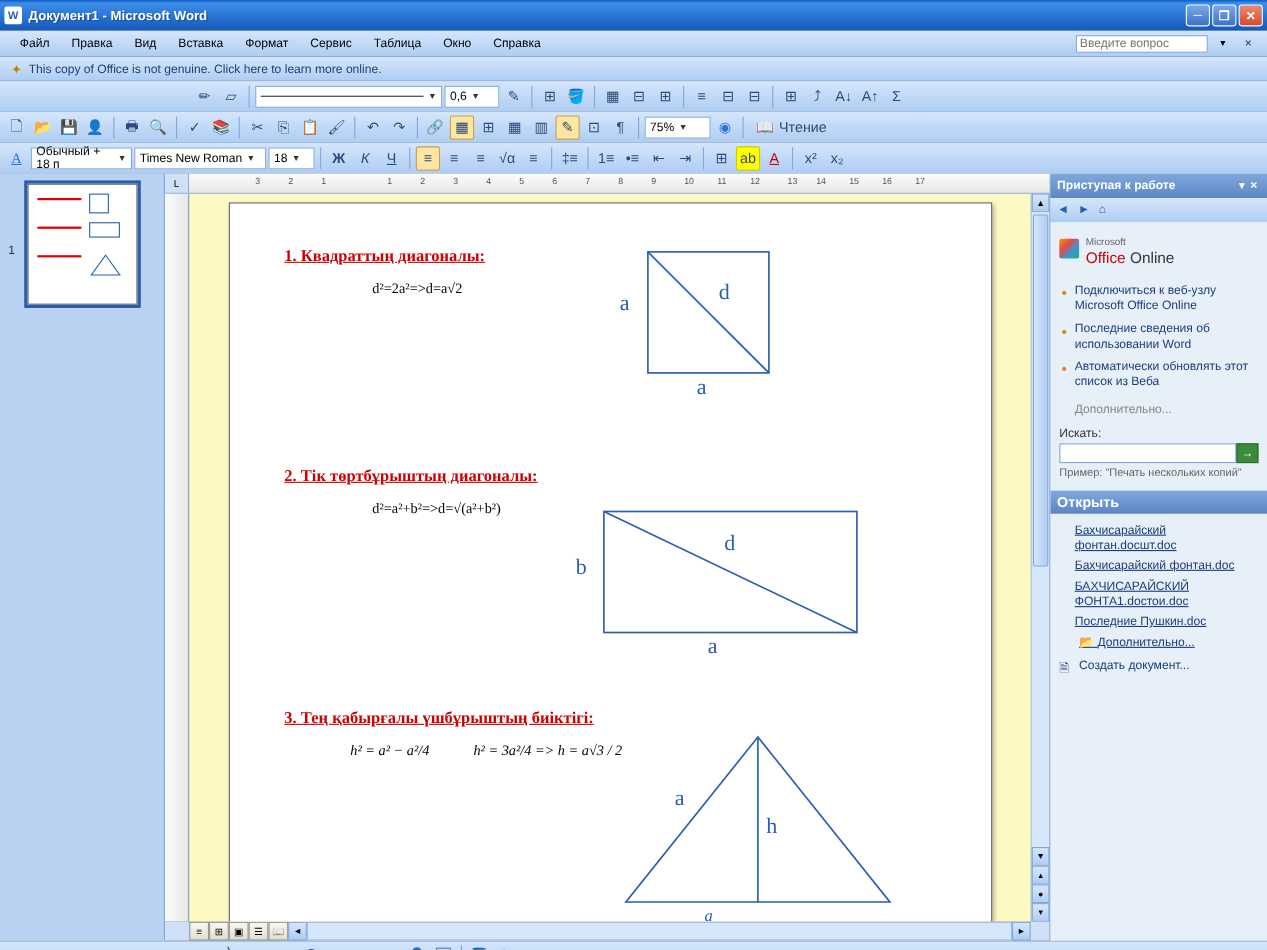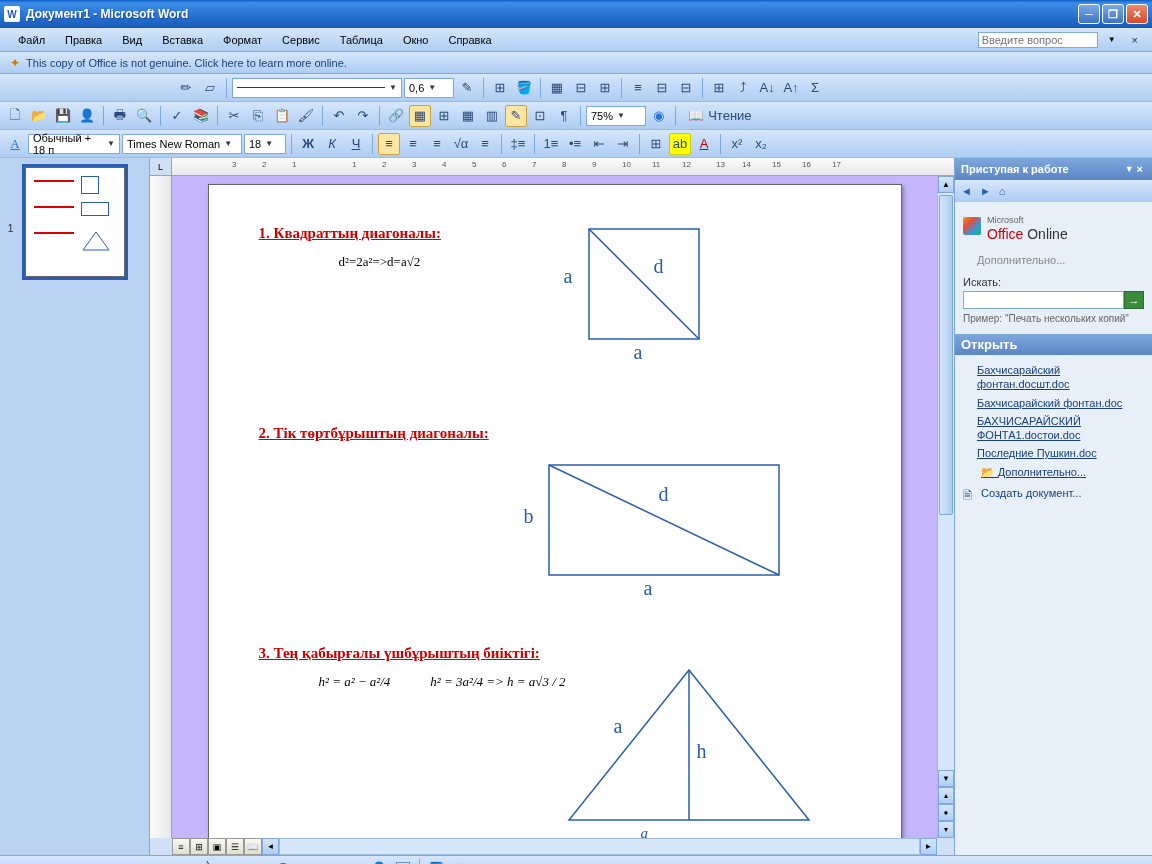--- a/index.html
+++ b/index.html
@@ -44,21 +44,21 @@
 .thumb-mini.m1 { top: 12px; } .thumb-mini.m2 { top: 38px; } .thumb-mini.m3 { top: 64px; }
 .thumb-shape { position: absolute; border: 1px solid #2a5db0; }
 
 
 .doc-area { flex: 1; background: #7f7f7f; position: relative; display: flex; flex-direction: column; }
 .ruler-h { height: 18px; background: #e8f0fb; border-bottom: 1px solid #7fa8dc; display: flex; }
 .ruler-corner { width: 22px; background: #cfe0f7; border-right: 1px solid #7fa8dc; display: flex; align-items: center; justify-content: center; font-size: 9px; }
 .ruler-track { flex: 1; background: linear-gradient(to bottom, #fbfbfb, #e8e8e8); position: relative; font-size: 7px; color: #555; }
 .doc-body { flex: 1; display: flex; overflow: hidden; }
 .ruler-v { width: 22px; background: linear-gradient(to right, #fbfbfb, #e8e8e8); border-right: 1px solid #7fa8dc; }
-.doc-scroll { flex: 1; overflow: hidden; background: #c4b5fd; display: flex; justify-content: center; padding-top: 8px; position: relative; }
+.doc-scroll { flex: 1; overflow: hidden; background: #fef9c3; display: flex; justify-content: center; padding-top: 8px; position: relative; }
 .page { width: 694px; min-height: 900px; background: #fff; border: 1px solid #666; box-shadow: 2px 2px 4px rgba(0,0,0,.3); padding: 40px 50px; position: relative; }
 
 
 .doc-heading { color: #c00; font-family: "Times New Roman", serif; font-weight: bold; font-size: 15px; text-decoration: underline; margin-bottom: 12px; }
 .doc-formula { font-family: "Times New Roman", serif; font-size: 13px; margin-left: 80px; margin-bottom: 10px; }
 .figure { position: absolute; }
 .fig-label { position: absolute; font-family: "Times New Roman", serif; color: #2a5db0; font-size: 20px; }
 .doc-section { position: relative; margin-bottom: 50px; }
 
 
@@ -309,20 +309,21 @@
               <rect x="30" y="10" width="110" height="110" fill="none" stroke="#2a5db0" stroke-width="1.5"></rect>
               <line x1="30" y1="10" x2="140" y2="120" stroke="#2a5db0" stroke-width="1.5"></line>
             </svg>
             <div class="fig-label" style="top:40px;left:305px">a</div>
             <div class="fig-label" style="top:30px;left:395px">d</div>
             <div class="fig-label" style="top:116px;left:375px">a</div>
           </div>
 
           <div class="doc-section" style="height:170px">
             <div class="doc-heading">2. Тік төртбұрыштың диагоналы:</div>
+            <div class="doc-formula">d²=a²+b²=&gt;d=√(a²+b²)</div>
             <svg class="figure" style="top:30px;left:260px" width="280" height="160">
               <rect x="30" y="10" width="230" height="110" fill="none" stroke="#2a5db0" stroke-width="1.5"></rect>
               <line x1="30" y1="10" x2="260" y2="120" stroke="#2a5db0" stroke-width="1.5"></line>
             </svg>
             <div class="fig-label" style="top:58px;left:400px">d</div>
             <div class="fig-label" style="top:80px;left:265px">b</div>
             <div class="fig-label" style="top:152px;left:385px">a</div>
           </div>
 
           <div class="doc-section" style="height:220px">
@@ -378,20 +379,25 @@
     <div class="tp-nav">
       <span>◄</span>
       <span>►</span>
       <span>⌂</span>
     </div>
     <div class="tp-body">
       <div class="office-logo">
         <div class="logo-sq"></div>
         <div class="logo-txt"><span style="font-size:9px;color:#666">Microsoft</span><br><b>Office</b> Online</div>
       </div>
+      <ul class="tp-list">
+        <li>Подключиться к веб-узлу Microsoft Office Online</li>
+        <li>Последние сведения об использовании Word</li>
+        <li>Автоматически обновлять этот список из Веба</li>
+      </ul>
       <div class="tp-more">Дополнительно...</div>
       <div class="tp-search-lbl">Искать:</div>
       <div class="tp-search-row">
         <input type="text" style="">
         <div class="go">→</div>
       </div>
       <div class="tp-example">Пример:  "Печать нескольких копий"</div>
       <div class="tp-section-hdr">Открыть</div>
       <ul class="tp-files">
         <li>Бахчисарайский фонтан.docшт.doc</li>

